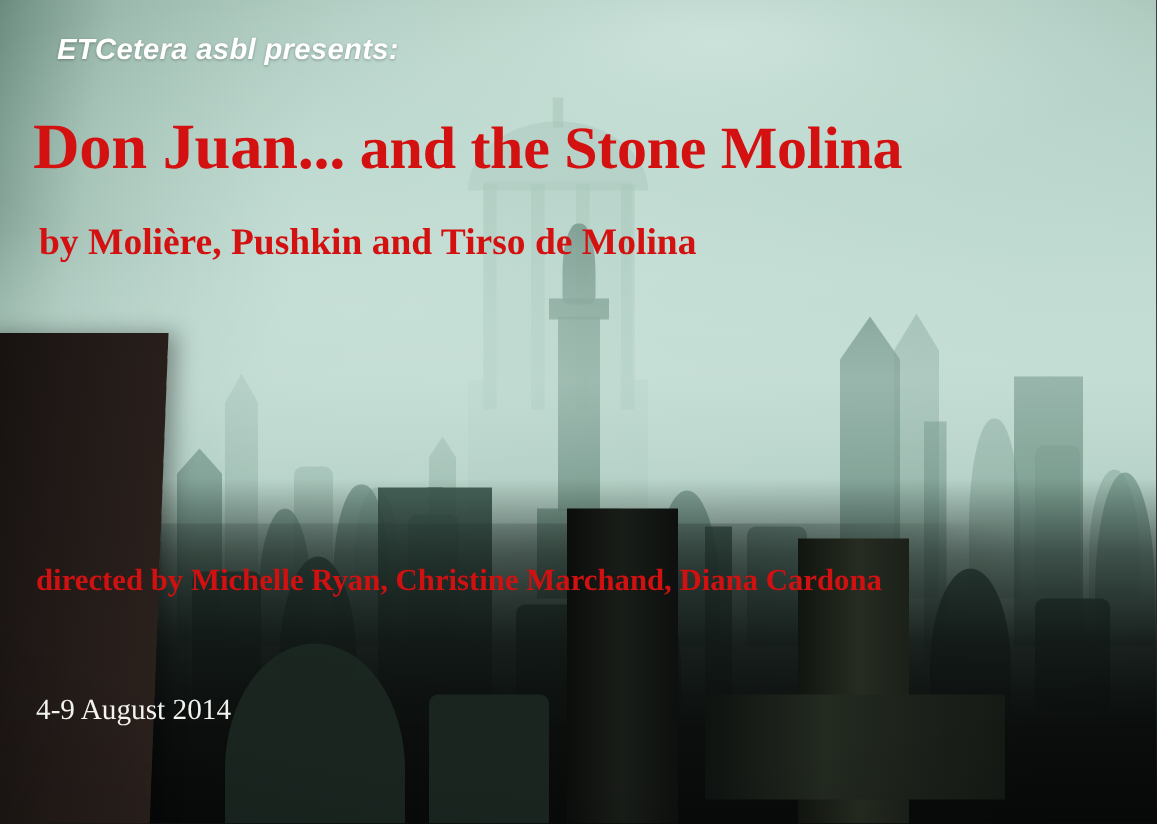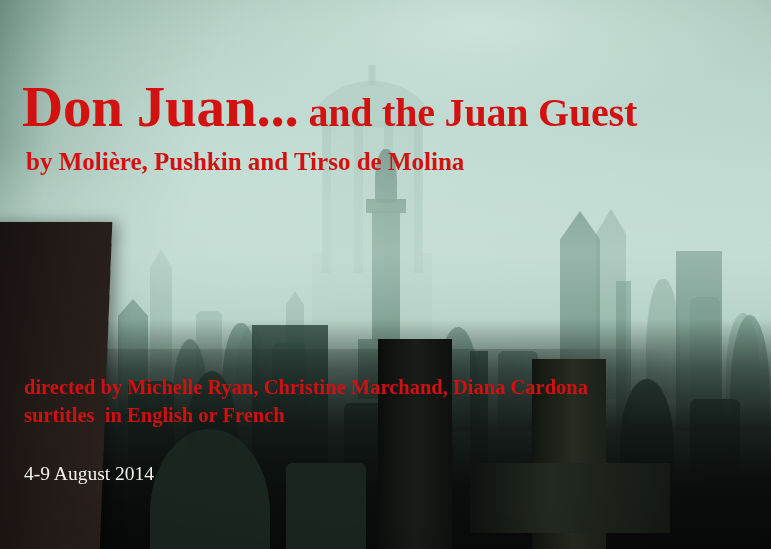--- a/index.html
+++ b/index.html
@@ -267,21 +267,21 @@
     letter-spacing: .2px;
     text-shadow: 0 1px 2px rgba(0,0,0,.30);
   }
   .title {
     left: 22px; top: 74px;
     font-size: 40px;
     font-weight: bold;
     color: #d41111;
     letter-spacing: -0.2px;
   }
-  .title .lead { font-size: 57px; }
+  .title .lead { font-size: 43px; }
   .authors {
     left: 26px; top: 148px;
     font-size: 25px;
     font-weight: bold;
     color: #d41111;
   }
   .directed {
     left: 24px; top: 376px;
     font-size: 20.5px;
     font-weight: bold;
@@ -415,26 +415,26 @@
 
   <div class="layer L0">
     <div class="stone round" style="left:150px; bottom:0; width:120px; height:120px;"></div>
     <div class="stone slab" style="left:286px; bottom:0; width:80px;  height:86px;"></div>
   </div>
 
   <div class="dark-slab"></div>
 
   <div class="vignette"></div>
 
-
-  <div class="txt title"><span class="lead">Don Juan...</span><span> and the Juan Guest</span></div>
+  <div class="txt presents">ETCetera asbl presents:</div>
+
+  <div class="txt title"><span class="lead">Don Juan...</span><span> and the Stone Molina</span></div>
 
   <div class="txt directed">directed by Michelle Ryan, Christine Marchand, Diana Cardona</div>
 
   <div class="txt authors">by Molière, Pushkin and Tirso de Molina</div>
 
-  <div class="txt surtitles">surtitles  in English or French</div>
 
 
   <div class="txt dates">4-9 August 2014</div>
 
 
 </div>
 
 </body></html>

